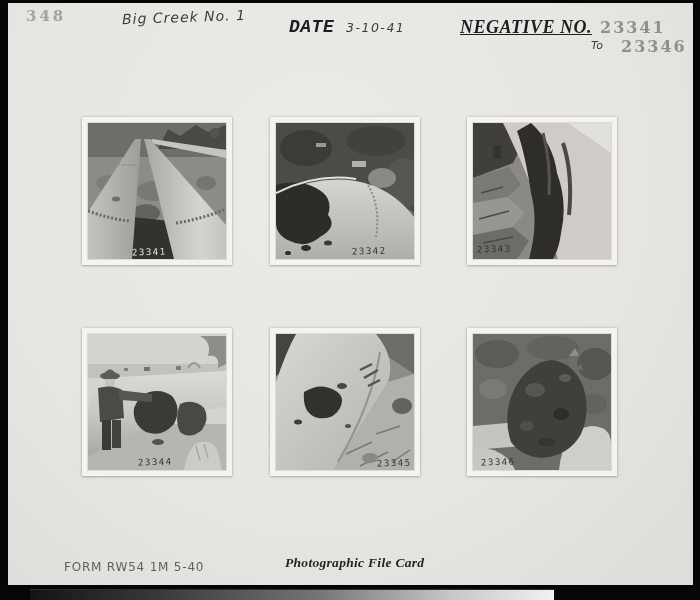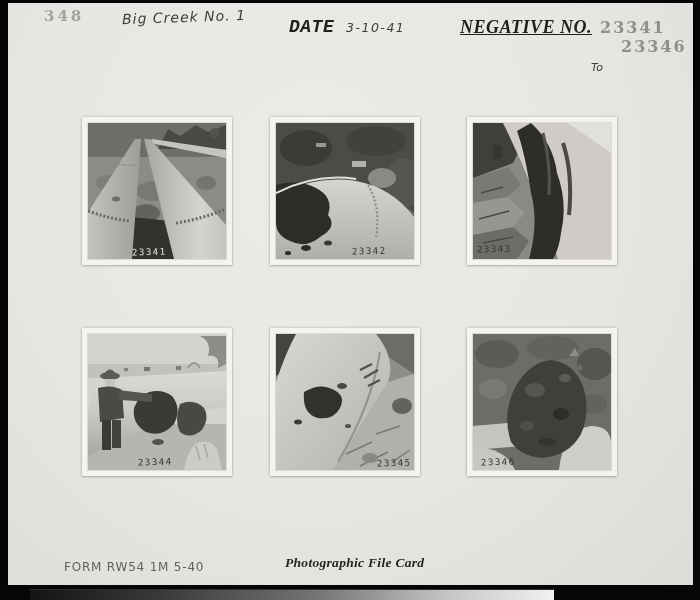--- a/index.html
+++ b/index.html
@@ -12,36 +12,36 @@
   .card{
     position:absolute;left:8px;top:3px;width:685px;height:582px;
     background:radial-gradient(ellipse at 45% 30%, #edebe7 0%, #e7e6e2 55%, #dedcd8 100%);
     box-shadow:0 0 6px rgba(0,0,0,.6);
   }
   
   .stamp{
     font-family:"DejaVu Serif", serif;font-weight:bold;
     color:#8f8f8d;letter-spacing:2px;font-size:16px;position:absolute;
   }
-  .index-stamp{left:36px;top:4px;font-size:15px;color:#a3a29f;letter-spacing:3px;}
+  .index-stamp{left:18px;top:4px;font-size:15px;color:#a3a29f;letter-spacing:3px;}
   .print-label{
     position:absolute;font-family:"Liberation Serif", serif;
     font-style:italic;font-weight:bold;font-size:18px;color:#201f1d;letter-spacing:.5px;
   }
   .hand{
     position:absolute;font-family:"DejaVu Sans", sans-serif;
     font-style:italic;color:#3f3d3a;
   }
   .loc-label{left:13px;top:14px;}
   .loc-value{left:114px;top:6px;font-size:14px;letter-spacing:1px;transform:rotate(-2deg);}
   .date-label{left:281px;top:14px;font-family:Liberation Mono, monospace;}
   .date-value{left:338px;top:17px;font-size:12.5px;letter-spacing:1.5px;}
   .neg-label{left:452px;top:14px;text-decoration:underline;}
   .neg-from{left:592px;top:15px;}
-  .to-label{left:583px;top:36px;font-size:11px;margin-top:22px;}
+  .to-label{left:583px;top:36px;font-size:11px;}
   .neg-to{left:613px;top:34px;}
   
   .caption{left:80px;top:85px;font-size:14px;letter-spacing:.5px;}
   
   .photo{
     position:absolute;width:138px;height:136px;padding:6px;
     background:#f4f3f0;
     box-shadow:0 0 3px rgba(0,0,0,.20), 0 1px 2px rgba(0,0,0,.18);
   }
   .photo svg{display:block;width:138px;height:136px;outline:1px solid rgba(0,0,0,.10);}

